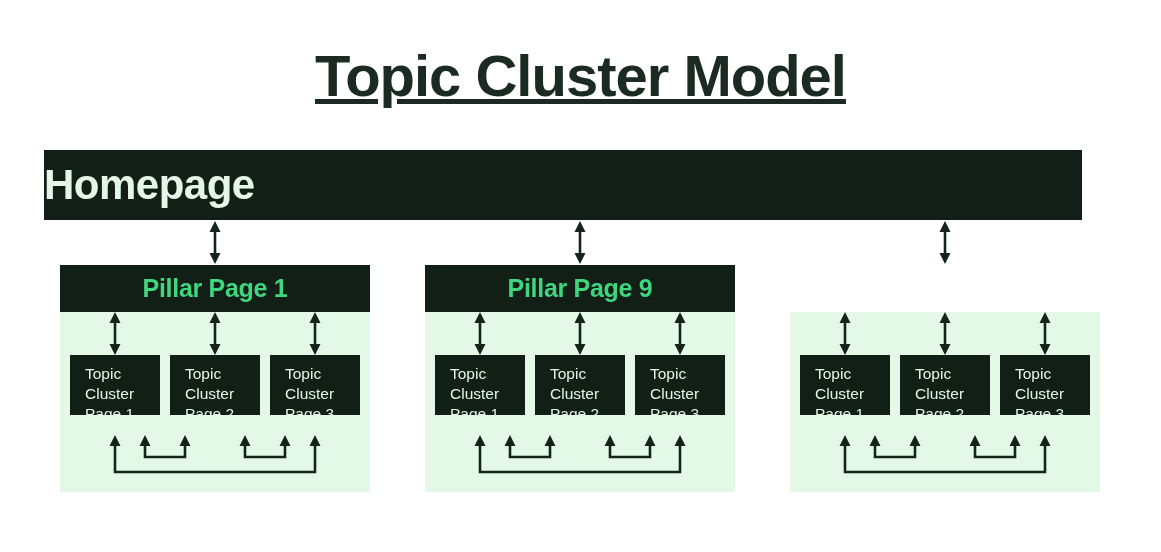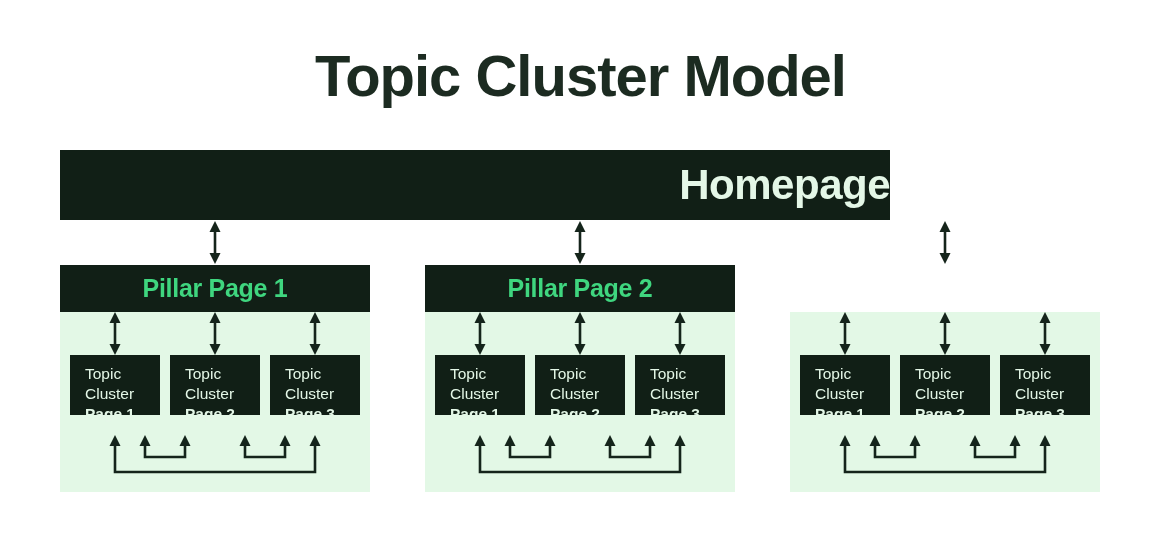--- a/index.html
+++ b/index.html
@@ -22,27 +22,28 @@
     margin:0 auto;
   }
   .title{
     position:absolute;
     left:0;top:44px;width:100%;
     text-align:center;
     font-size:58px;line-height:64px;
     font-weight:bold;
     letter-spacing:-1px;
     color:var(--title-text);
+    text-decoration:underline;
   }
   .homepage{
     position:absolute;
-    left:60px;top:150px;
-    width:830px;height:70px;
+    left:44px;top:150px;
+    width:1038px;height:70px;
     background:var(--dark-node);
-    display:flex;align-items:center;justify-content:flex-end;
+    display:flex;align-items:center;justify-content:flex-start;
   }
   .homepage span{
     color:var(--pale-text);
     font-size:42px;font-weight:bold;
     letter-spacing:-0.5px;
   }
   .group{
     position:absolute;top:265px;
     width:310px;height:227px;padding-left:12px;
   }
@@ -63,21 +64,21 @@
     background:var(--cluster-bg);
   }
   .cluster-box{
     position:absolute;top:90px;
     width:90px;height:60px;
     background:var(--dark-node);
     color:var(--pale-text);
     padding:9px 0 0 15px;
     font-size:15.5px;line-height:20px;
   }
-  .cluster-box .page{font-weight:bold;}
+  .cluster-box .page{font-weight:normal;}
   .varrow{position:absolute;color:var(--connector);}
   .connectors{position:absolute;left:0;top:170px;color:var(--connector);}
 </style>
 </head>
 <body>
 
 <div class="canvas">
 
   <h1 class="title">Topic Cluster Model</h1>
 
@@ -148,21 +149,21 @@
       <polygon points="125,0 119.5,11 130.5,11" fill="currentColor"></polygon>
       <path d="M185 9 L185 22 L225 22 L225 9" stroke="currentColor" stroke-width="2.6" fill="none"></path>
       <polygon points="185,0 179.5,11 190.5,11" fill="currentColor"></polygon>
       <polygon points="225,0 219.5,11 230.5,11" fill="currentColor"></polygon>
     </svg>
   </section>
 
   <section class="group" style="left:425px">
     <div class="group-body"></div>
     <header class="group-header">
-      <span>Pillar Page 2</span>
+      <span>Pillar Page 9</span>
     </header>
 
     <svg class="varrow" style="left:47px;top:47px" width="16" height="43" viewBox="0 0 16 43">
       <path d="M8 8 L8 35" stroke="currentColor" stroke-width="2.6" fill="none"></path>
       <polygon points="8,0 2.5,11 13.5,11" fill="currentColor"></polygon>
       <polygon points="8,43 2.5,32 13.5,32" fill="currentColor"></polygon>
     </svg>
     <svg class="varrow" style="left:147px;top:47px" width="16" height="43" viewBox="0 0 16 43">
       <path d="M8 8 L8 35" stroke="currentColor" stroke-width="2.6" fill="none"></path>
       <polygon points="8,0 2.5,11 13.5,11" fill="currentColor"></polygon>

